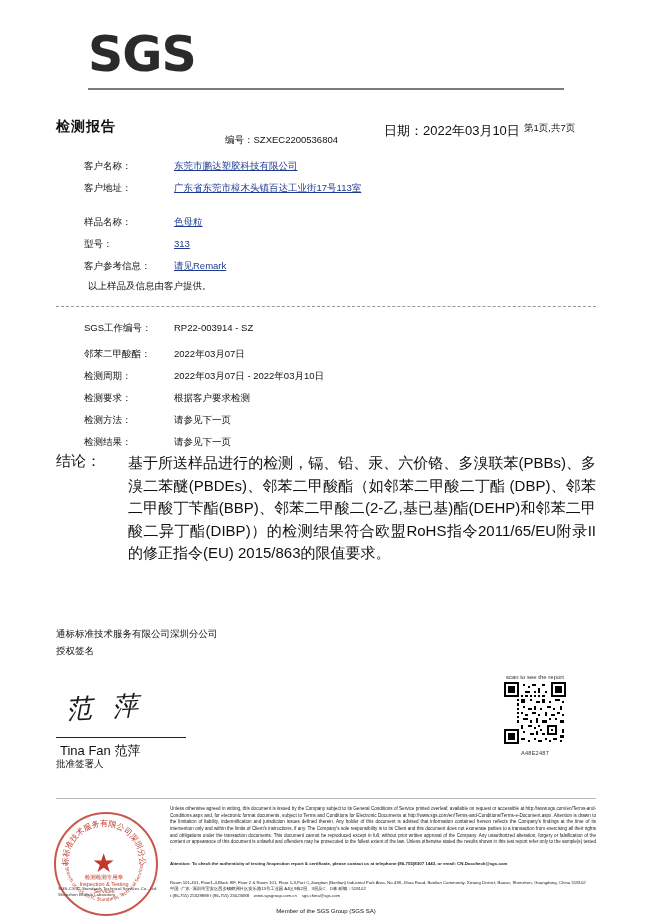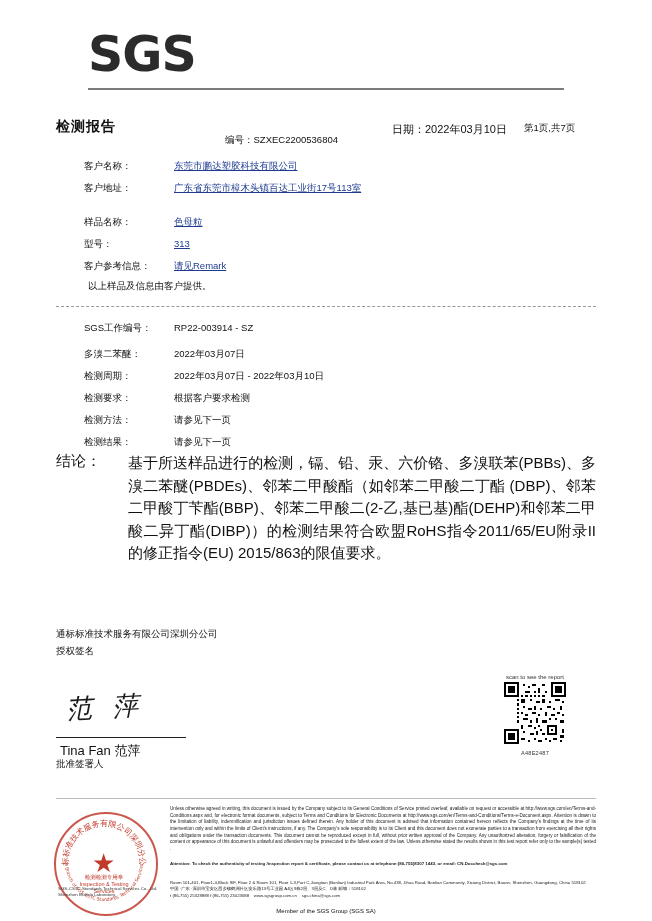--- a/index.html
+++ b/index.html
@@ -51,23 +51,23 @@
   .hdr-no {
     position: absolute;
     left: 225px;
     top: 122px;
     font-size: 9.5px;
     color: #111;
     margin-top: 12px;
   }
   .hdr-date {
     position: absolute;
-    left: 392px;
+    left: 384px;
     top: 122px;
-    font-size: 11px;
+    font-size: 13px;
     color: #111;
   }
   .hdr-page {
     position: absolute;
     left: 524px;
     top: 122px;
     font-size: 9.5px;
     color: #111;
   }
 
@@ -346,21 +346,21 @@
   </div>
   <div class="note-line" style="top:280px;padding-left:32px;">以上样品及信息由客户提供。</div>
 
   <div class="dashed-sep" style="top:306px;"></div>
 
   <div class="field" style="left:56px; top:322px; width:540px;">
     <span class="lbl">SGS工作编号：</span>
     <span class="val">RP22-003914 - SZ</span>
   </div>
   <div class="field" style="left:56px; top:348px; width:540px;">
-    <span class="lbl">多溴二苯醚：</span>
+    <span class="lbl">邻苯二甲酸酯：</span>
     <span class="val">2022年03月07日</span>
   </div>
   <div class="field" style="left:56px; top:370px; width:540px;">
     <span class="lbl">检测周期：</span>
     <span class="val">2022年03月07日 - 2022年03月10日</span>
   </div>
   <div class="field" style="left:56px; top:392px; width:540px;">
     <span class="lbl">检测要求：</span>
     <span class="val">根据客户要求检测</span>
   </div>

